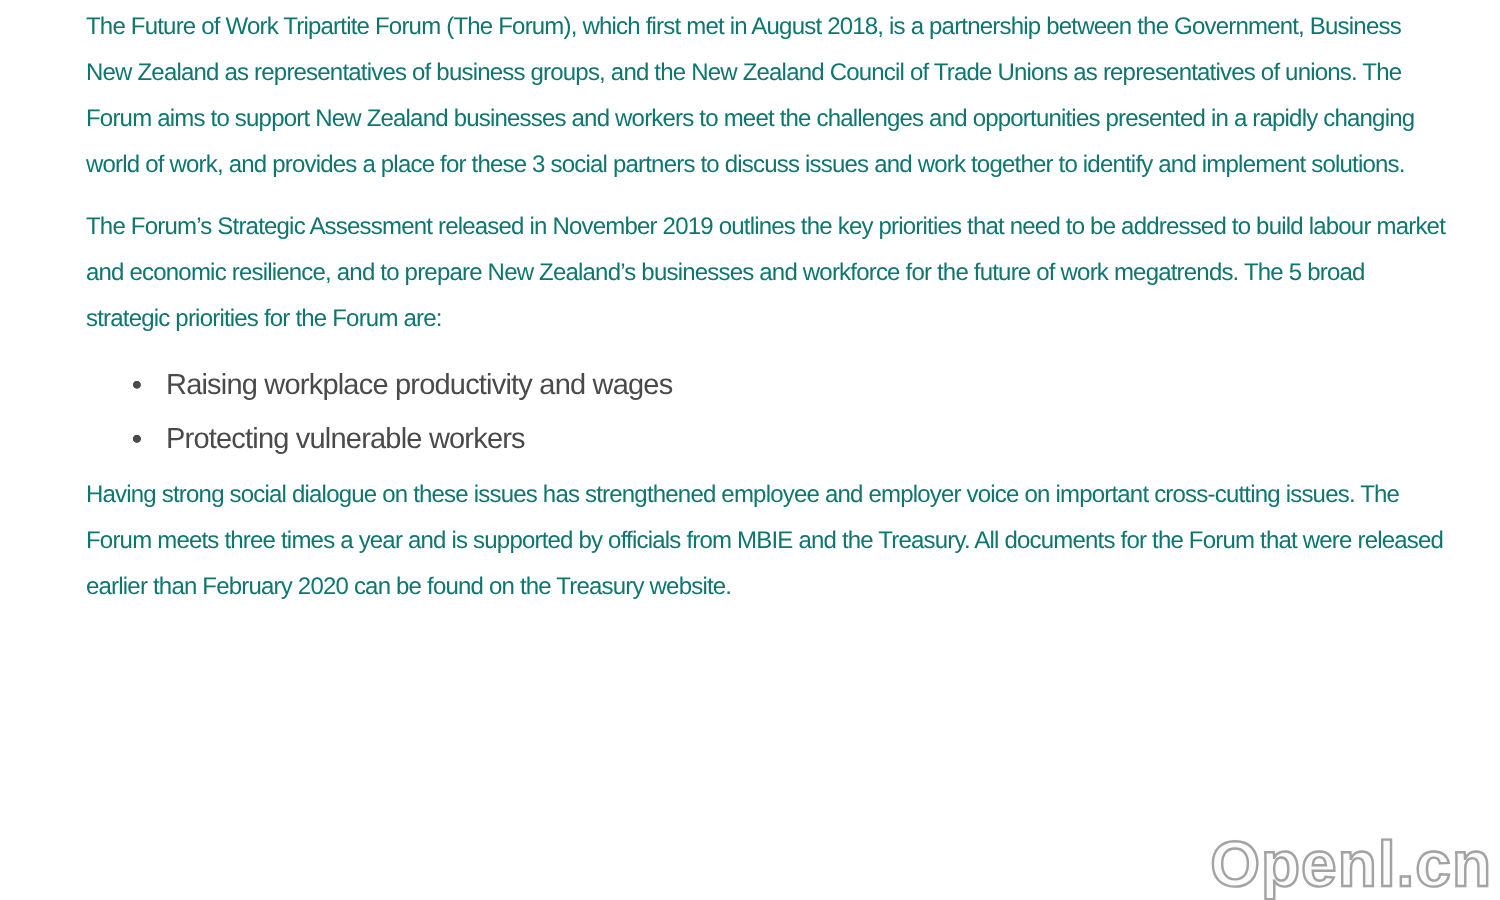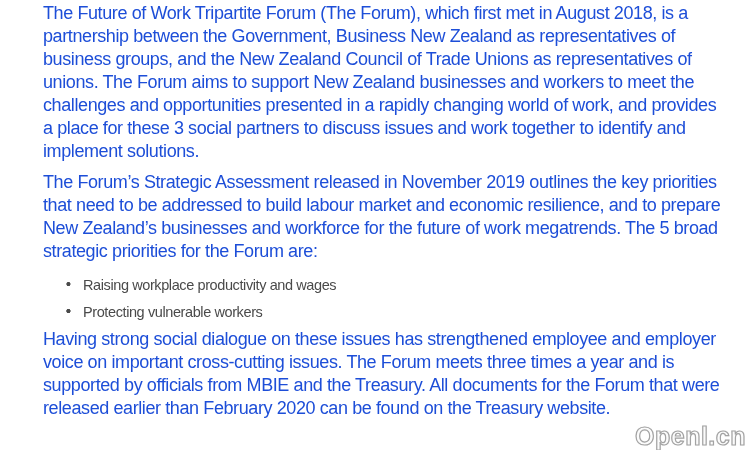--- a/index.html
+++ b/index.html
@@ -11,24 +11,24 @@
     height: 450px;
     position: relative;
     overflow: hidden;
     background: #ffffff;
     font-family: "Liberation Sans", "DejaVu Sans", sans-serif;
   }
   .content {
     padding: 2px 26px 0 43px;
   }
   .para {
-    font-size: 18px;
+    font-size: 12px;
     line-height: 23px;
     letter-spacing: -0.4px;
-    color: #1d4ed8;
+    color: #0f766e;
     margin: 0 0 8px 0;
   }
   .bullet-list {
     list-style: none;
     margin: 11px 0 0 0;
     padding: 0 0 0 23px;
   }
   .bullet-list li {
     position: relative;
     padding-left: 17px;
@@ -42,21 +42,21 @@
     position: absolute;
     left: 0;
     top: -1px;
     font-size: 14px;
     color: #4a4a4a;
   }
   .watermark {
     position: absolute;
     right: 4px;
     bottom: -1px;
-    font-size: 25px;
+    font-size: 32px;
     font-weight: bold;
     letter-spacing: 0.5px;
     color: rgba(255, 255, 255, 0.92);
     -webkit-text-stroke: 1.2px #a3a3a3;
     text-shadow: 0 0 1px rgba(160,160,160,0.5);
     pointer-events: none;
   }
 </style>
 </head>
 <body>

